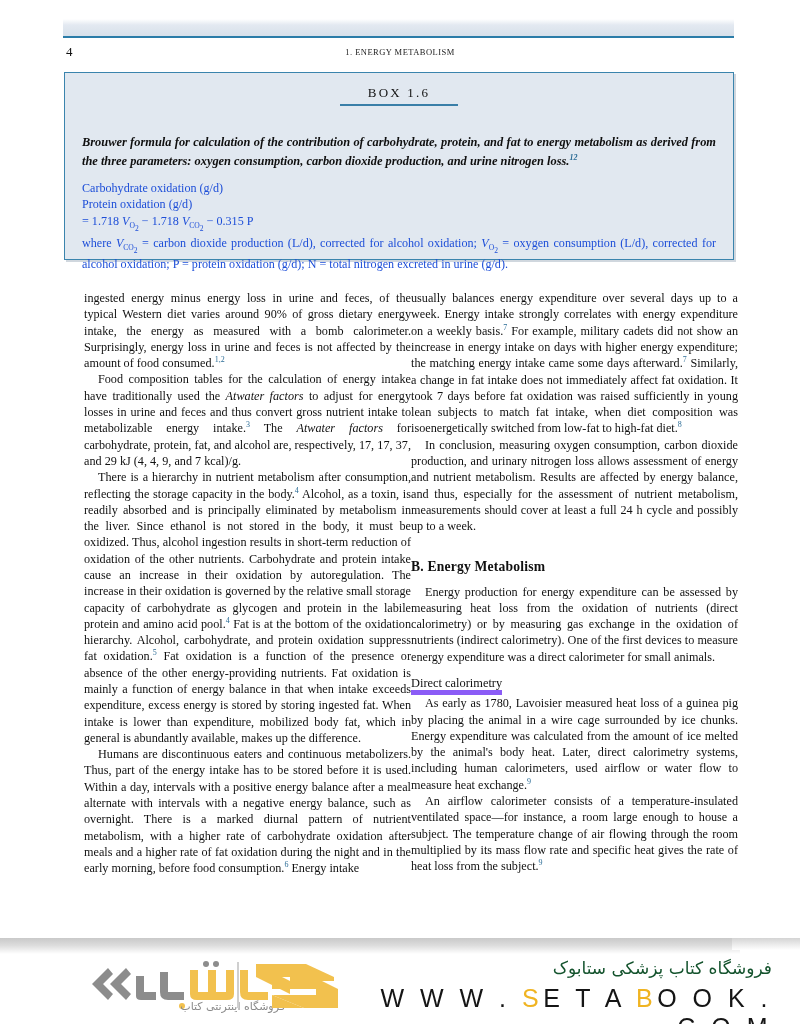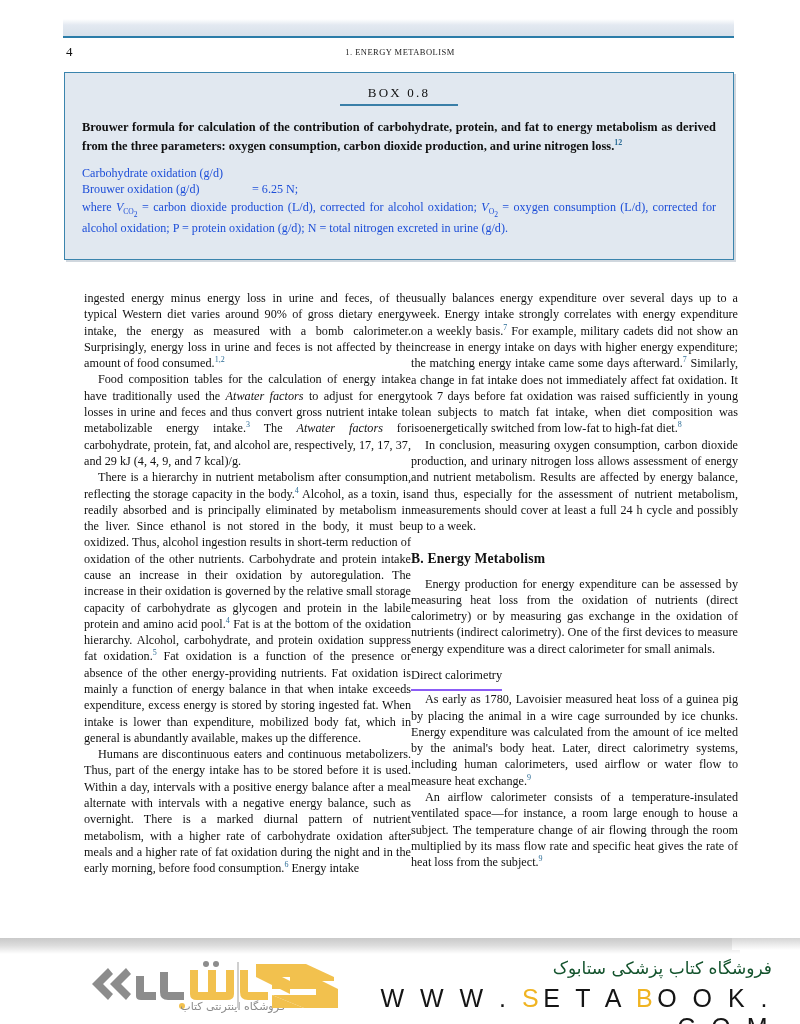--- a/index.html
+++ b/index.html
@@ -63,26 +63,27 @@
     font-size: 13px;
     letter-spacing: 2.2px;
     color: #111;
   }
   .box-title-rule {
     width: 118px; height: 2px;
     background: #3a7fa8;
     margin: 3px auto 0 auto;
   }
   .box-lead {
-    margin: 13px 17px 0 17px;
+    margin: 28px 17px 0 17px;
     font-size: 12.4px;
     font-weight: bold;
     line-height: 1.42;
     text-align: justify;
     color: #0f0f0f;
+    font-style: italic;
   }
   .box-lead .sup { font-size: 8px; vertical-align: super; color: #2b6c96; font-weight: bold; }
 
   .formulas {
     margin: 10px 17px 0 17px;
     font-size: 12.1px;
     line-height: 1.33;
     color: #1d4ed8;
   }
   .frow { display: flex; }
@@ -105,32 +106,32 @@
   }
   .col-left  { left: 84px; }
   .col-right { left: 411px; }
   .col p { margin: 0; text-indent: 14px; }
   .col p.noindent { text-indent: 0; }
   .sup-ref { font-size: 8px; vertical-align: super; color: #2b6c96; }
   .ital { font-style: italic; }
   h2.sec {
     font-size: 13.6px;
     font-weight: bold;
-    margin: 16px 0 7px 0;
+    margin: 24px 0 7px 0;
     text-indent: 0;
     letter-spacing: 0.2px;
   }
   h3.subsec {
     font-size: 12.4px;
     font-weight: normal;
     margin: 11px 0 0 0;
     text-indent: 0;
     display: inline-block;
-    border-bottom: 2px solid #8b5cf6;
-    padding-bottom: 7px;
+    border-bottom: 5px solid #8b5cf6;
+    padding-bottom: 0px;
     line-height: 1.15;
   }
 
   
   .bottom-shade {
     position: absolute;
     left: 0; top: 938px;
     width: 740px; height: 16px;
     background: linear-gradient(to bottom, #c9c9c9 0%, #dcdcdc 45%, #ffffff 100%);
   }
@@ -204,36 +205,36 @@
 
 <div class="page">
 
   <div class="top-band"></div>
   <div class="top-rule"></div>
 
   <div class="folio">4</div>
   <div class="running-head">1. ENERGY METABOLISM</div>
 
   <div class="box">
-    <div class="box-title">BOX 0.8</div>
+    <div class="box-title">BOX 1.6</div>
     <div class="box-title-rule"></div>
 
     <div class="box-lead">
       <span>Brouwer formula for calculation of the contribution of carbohydrate, protein, and fat to energy metabolism as derived from the three parameters: oxygen consumption, carbon dioxide production, and urine nitrogen loss.</span><span class="sup">12</span>
     </div>
 
     <div class="formulas">
       <div class="frow">
         <div class="fname">Carbohydrate oxidation (g/d)</div>
       </div>
       <div class="frow">
-        <div class="fname">Brouwer oxidation (g/d)</div>
-        <div class="fbody">= 6.25 N;</div>
+        <div class="fname">Protein oxidation (g/d)</div>
       </div>
       <div class="frow">
+        <div class="fbody">= 1.718&nbsp;<span class="vsym">V<span class="sub">O<span class="sub">2</span></span></span> − 1.718&nbsp;<span class="vsym">V<span class="sub">CO<span class="sub">2</span></span></span> − 0.315 P</div>
       </div>
       <div class="where">
         where <span class="vsym">V<span class="sub">CO<span class="sub">2</span></span></span> = carbon dioxide production (L/d), corrected for alcohol oxidation; <span class="vsym">V<span class="sub">O<span class="sub">2</span></span></span> = oxygen consumption (L/d), corrected for alcohol oxidation; P = protein oxidation (g/d);&nbsp;N = total nitrogen excreted in urine (g/d).
       </div>
     </div>
   </div>
 
   <div class="col col-left">
       <p class="noindent"><span>ingested energy minus energy loss in urine and feces, of the typical Western diet varies around 90% of gross dietary energy intake, the energy as measured with a bomb calorimeter. Surprisingly, energy loss in urine and feces is not affected by the amount of food consumed.</span><span class="sup-ref">1,2</span></p>
       <p><span>Food composition tables for the calculation of energy intake have traditionally used the </span><span class="ital">Atwater factors</span><span> to adjust for energy losses in urine and feces and thus convert gross nutrient intake to metabolizable energy intake.</span><span class="sup-ref">3</span><span> The </span><span class="ital">Atwater factors</span><span> for carbohydrate, protein, fat, and alcohol are, respectively, 17, 17, 37, and 29 kJ (4, 4, 9, and 7 kcal)/g.</span></p>

